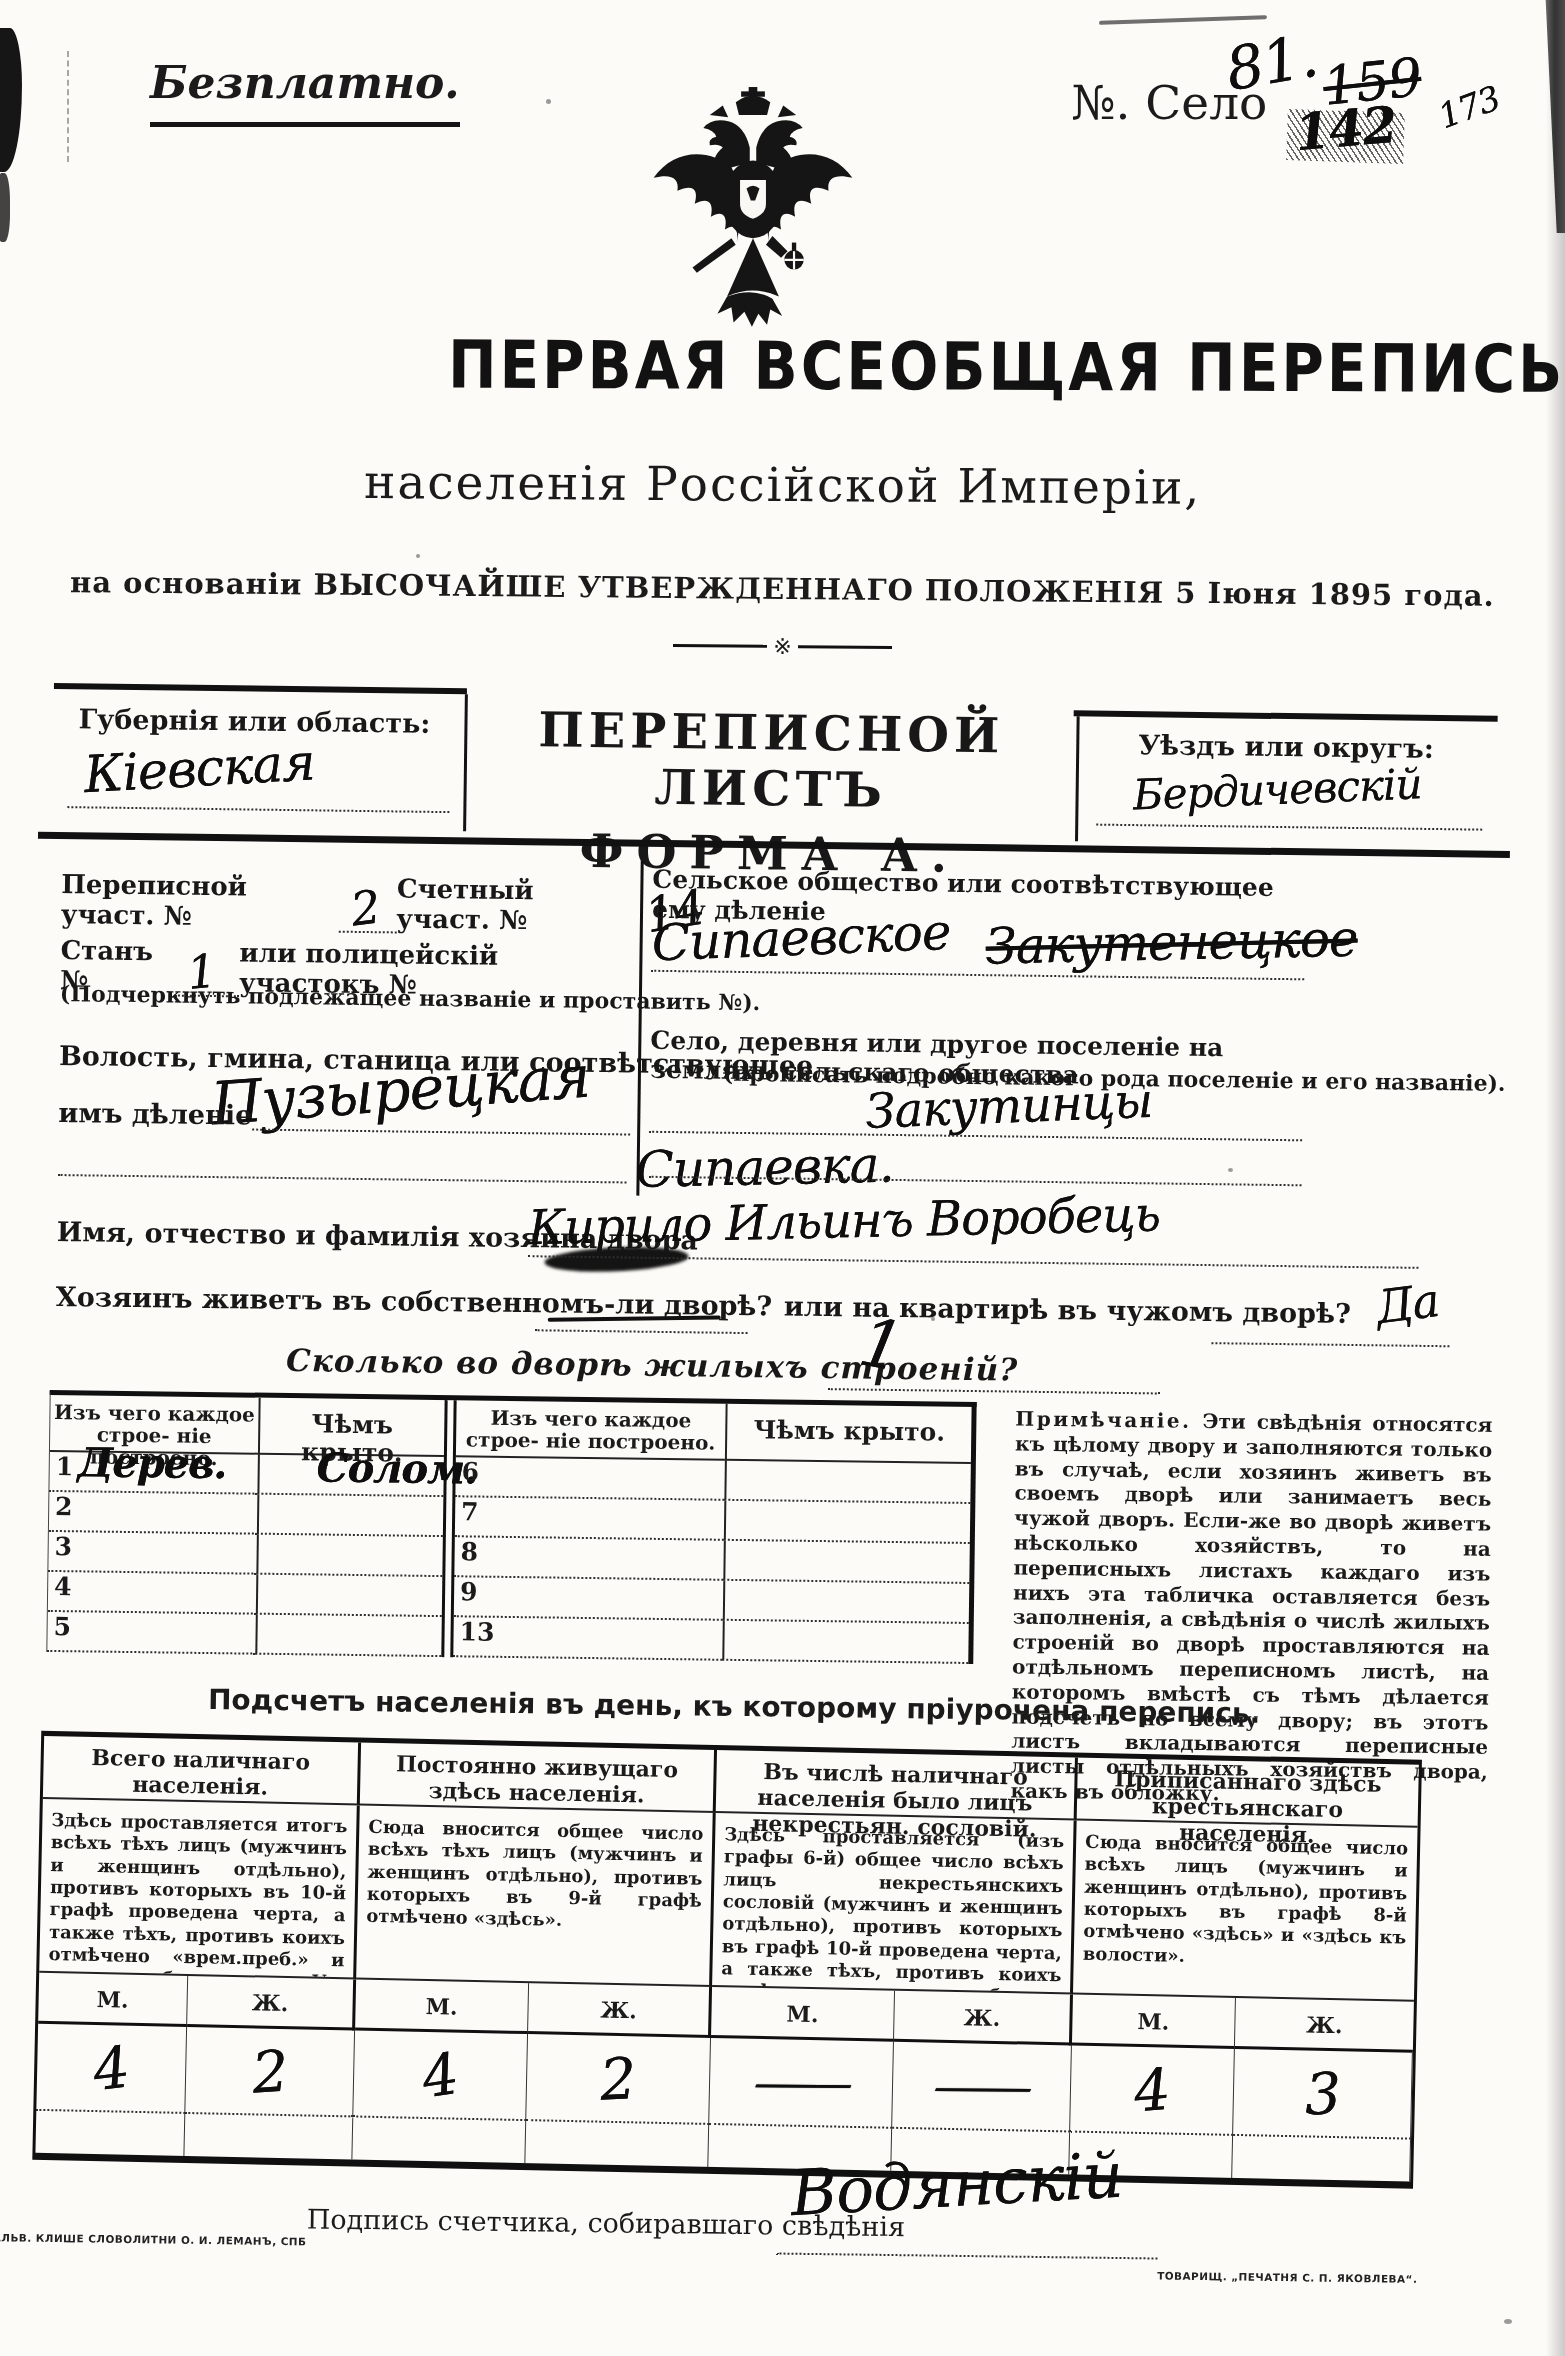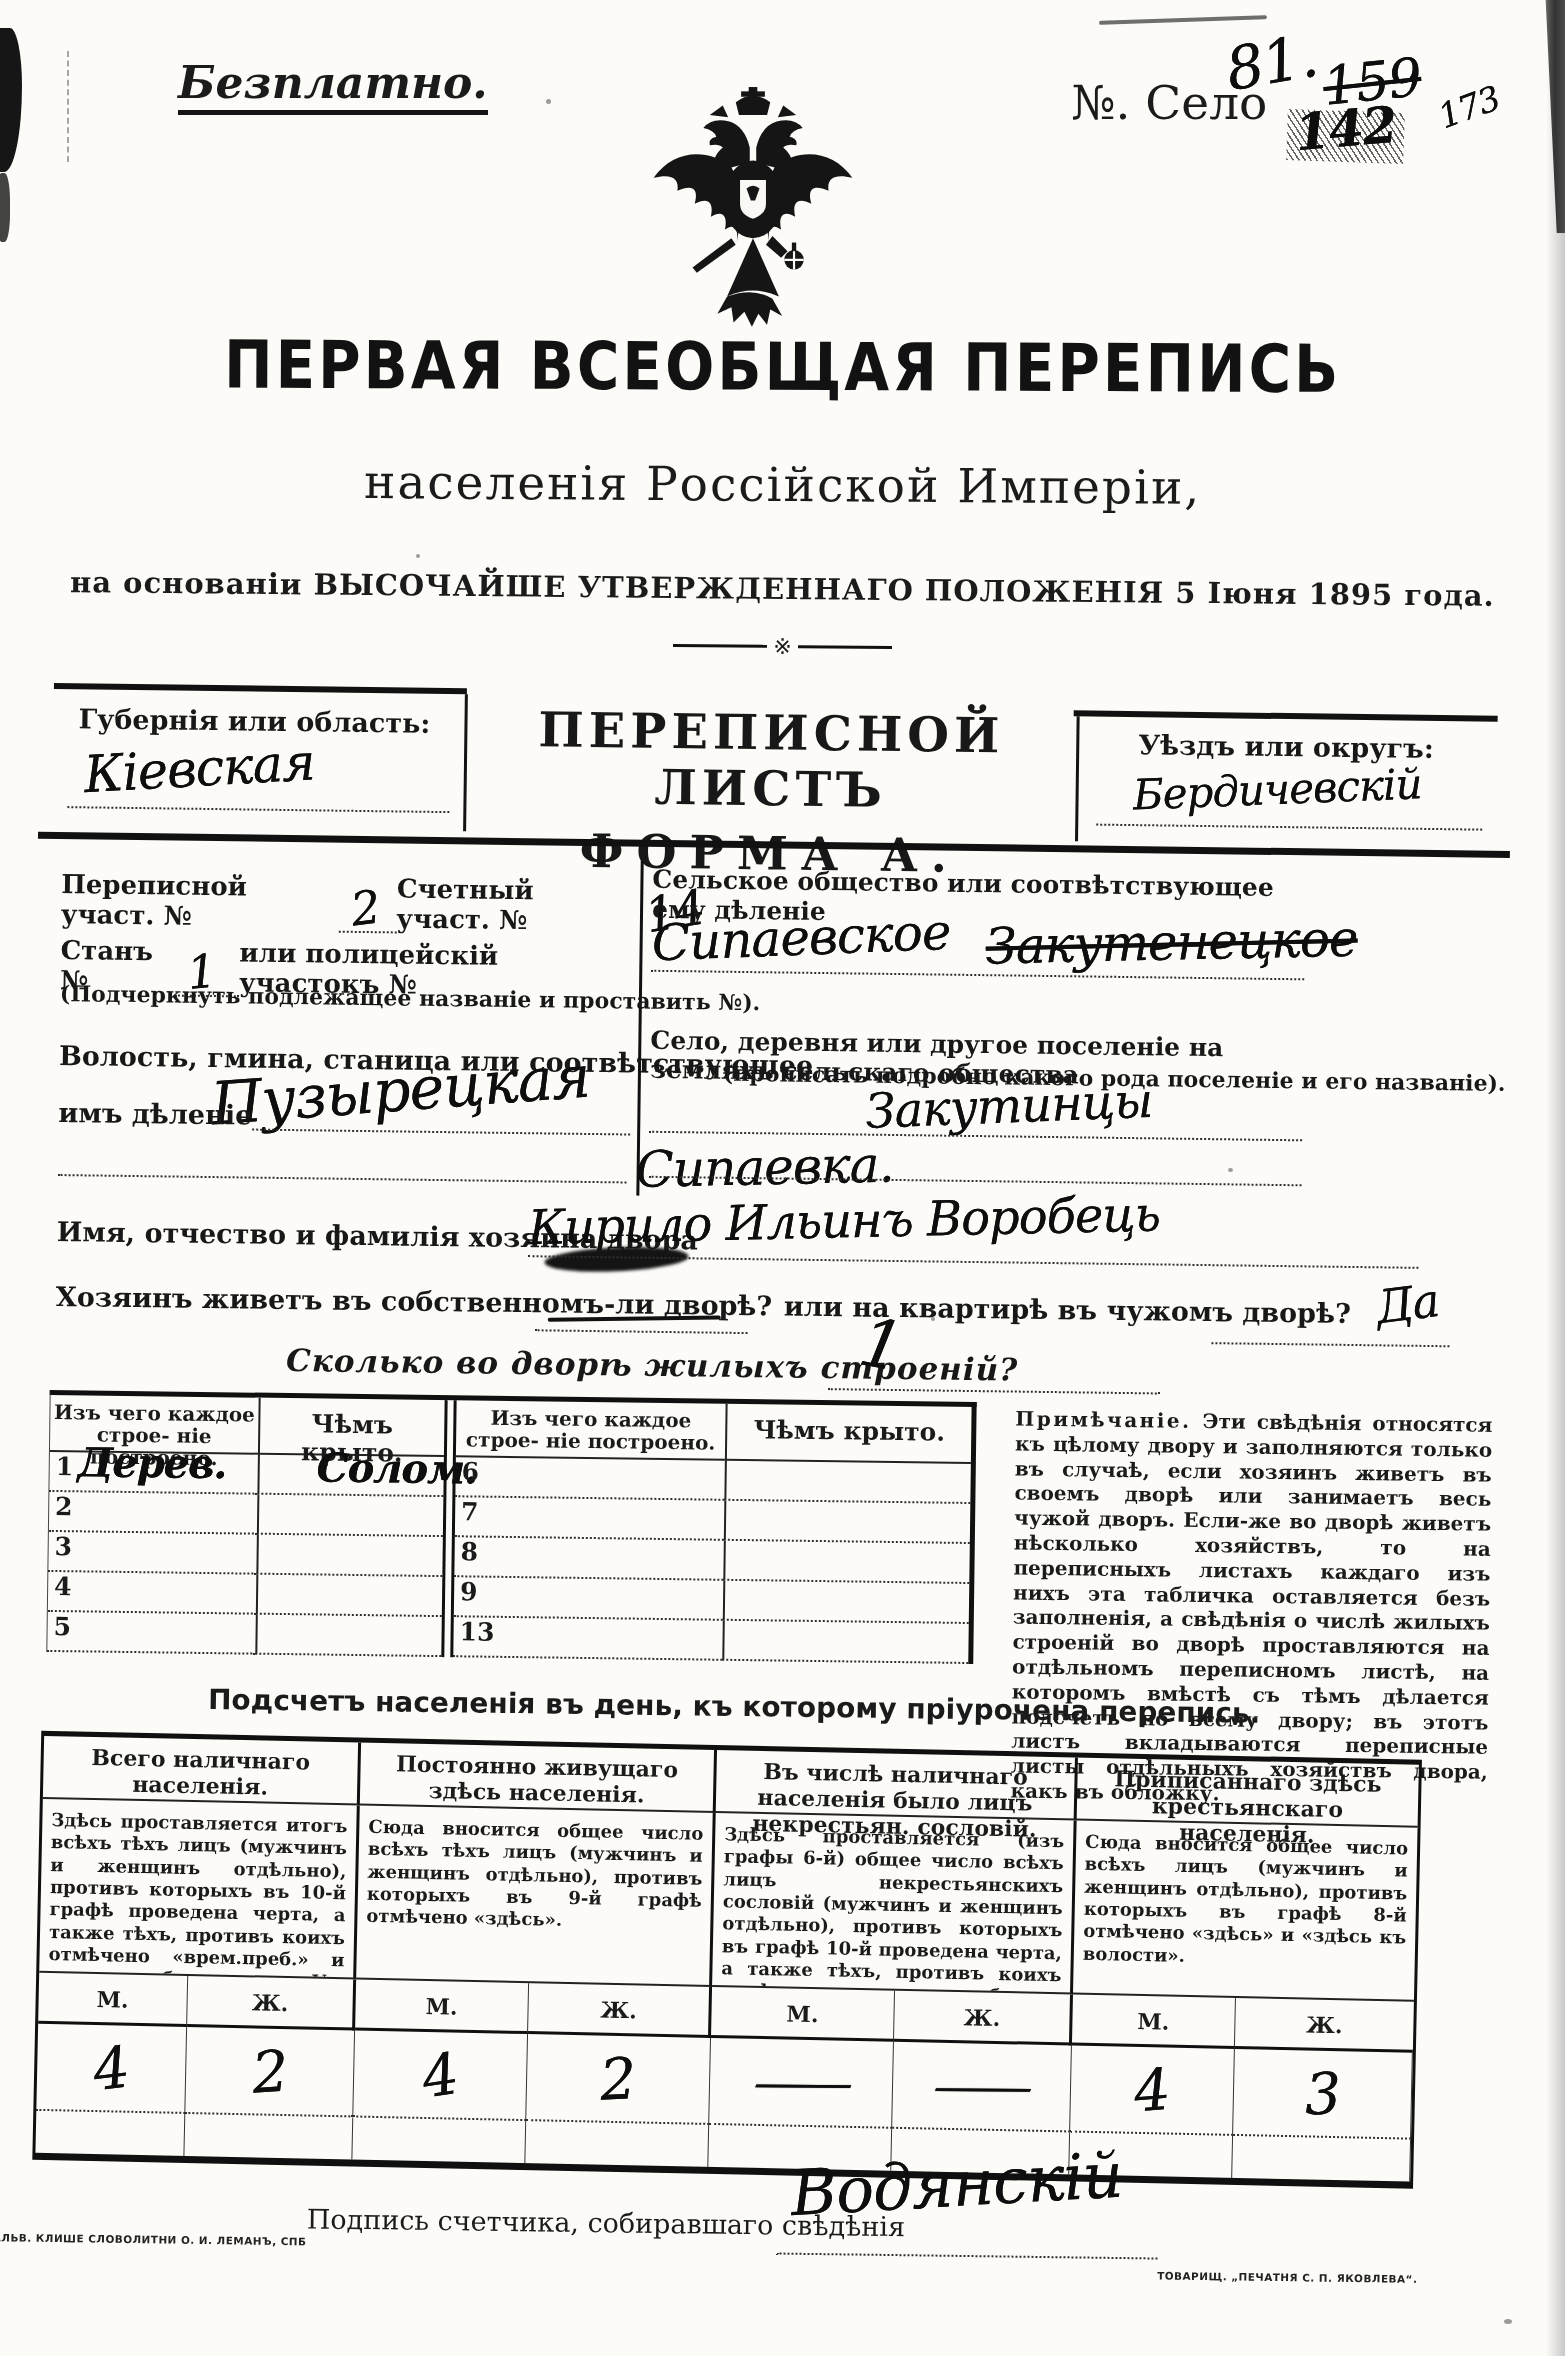--- a/index.html
+++ b/index.html
@@ -55,21 +55,21 @@
 <div class="abs" style="left:67px;top:51px;width:0;height:111px;border-left:2px dashed #555;opacity:.5;"></div>
 <div class="abs" style="left:1099px;top:18px;width:168px;height:4px;background:#333;opacity:.7;transform:rotate(-2deg);border-radius:2px;"></div>
 <div class="abs" style="left:1529px;top:0;width:37px;height:233px;background:linear-gradient(to right,transparent,#1c1c1c 70%);clip-path:polygon(45% 0,100% 0,100% 100%,75% 100%);"></div>
 <div class="abs" style="left:1546px;top:0;width:19px;height:2356px;background:linear-gradient(to right,transparent,#8a8a8a);opacity:.45;"></div>
 <div class="speck" style="left:546px;top:99px;width:5px;height:5px;"></div>
 <div class="speck" style="left:416px;top:554px;width:4px;height:4px;"></div>
 <div class="speck" style="left:1228px;top:1168px;width:5px;height:4px;"></div>
 <div class="speck" style="left:931px;top:1317px;width:4px;height:4px;"></div>
 <div class="speck" style="left:1504px;top:2319px;width:8px;height:5px;"></div>
 
-<div class="abs" style="left:150px;top:57px;font-size:44px;font-weight:bold;font-style:italic;border-bottom:5px solid #151515;padding-bottom:2px;margin-left:28px;">
+<div class="abs" style="left:150px;top:57px;font-size:44px;font-weight:bold;font-style:italic;border-bottom:5px solid #151515;padding-bottom:14px;">
   <span>Безплатно.</span>
 </div>
 
 <svg class="abs" style="left:645px;top:87px;" width="216" height="242" viewBox="0 0 200 224">
   <g fill="#151515">
     <rect x="96" y="0" width="8" height="14"></rect>
       <rect x="89" y="4" width="22" height="5"></rect>
     <path d="M84 14 Q100 2 116 14 L113 26 L87 26 Z"></path>
     <path d="M60 26 l12 -9 l5 11 z"></path>
       <path d="M140 26 l-12 -9 l-5 11 z"></path>
@@ -93,21 +93,21 @@
 <div class="abs" style="left:1071px;top:75px;font-size:47px;font-family:'DejaVu Serif',serif;">
   <span>№. Село</span>
 </div>
 <div class="abs" style="left:1287px;top:111px;width:117px;height:51px;transform:rotate(2deg);
             background:repeating-linear-gradient(55deg,#3f3f3f 0 1.5px,transparent 1.5px 5px);opacity:.8;"></div>
 <span class="abs hand" style="left:1226px;top:28px;font-size:59px;transform:rotate(-10deg);">81.</span>
 <span class="abs hand struck" style="left:1323px;top:51px;font-size:53px;transform:rotate(-6deg);">159</span>
 <span class="abs hand" style="left:1438px;top:87px;font-size:34px;transform:rotate(-20deg);">173</span>
 <span class="abs hand" style="left:1295px;top:99px;font-size:50px;font-weight:bold;transform:rotate(-5deg);">142</span>
 
-<div class="abs" style="left:0;top:333px;width:1565px;text-align:center;">
+<div class="abs" style="left:0;top:333px;width:1565px;text-align:right;">
   <span style="display:inline-block;font-family:'DejaVu Sans',sans-serif;font-weight:bold;font-size:58px;
                letter-spacing:3px;transform:scaleY(1.14) rotate(0.2deg);color:#121212;">ПЕРВАЯ ВСЕОБЩАЯ ПЕРЕПИСЬ</span>
 </div>
 <div class="abs" style="left:0;top:457px;width:1565px;text-align:center;">
   <span style="display:inline-block;font-size:47px;letter-spacing:2px;transform:rotate(0.4deg);">населенія Россійской Имперіи,</span>
 </div>
 <div class="abs" style="left:0;top:572px;width:1565px;text-align:center;">
   <span style="display:inline-block;font-size:29px;font-weight:bold;letter-spacing:1px;transform:rotate(0.55deg);">на основаніи ВЫСОЧАЙШЕ УТВЕРЖДЕННАГО ПОЛОЖЕНІЯ 5 Іюня 1895 года.</span>
 </div>
 

